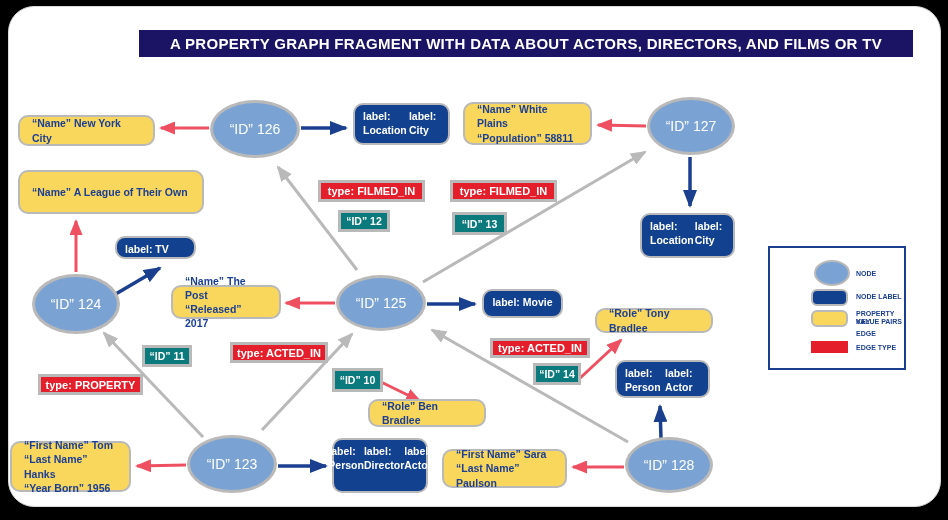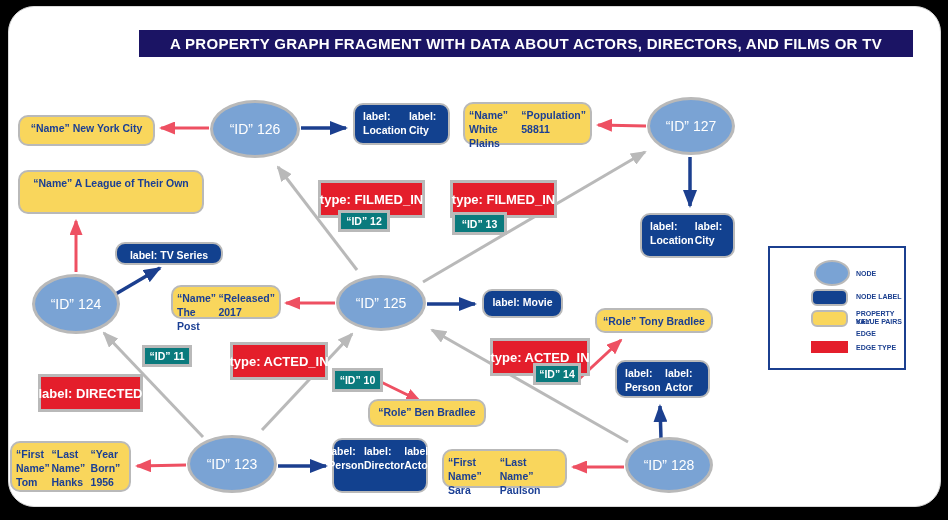--- a/index.html
+++ b/index.html
@@ -6,23 +6,23 @@
   body{width:948px;height:520px;position:relative;font-family:"Liberation Sans","DejaVu Sans",sans-serif;overflow:hidden;}
   .card{position:absolute;left:8px;top:6px;width:931px;height:499px;background:#fff;border-radius:26px;border:1px solid #d9d9d9;}
   .title-bar{position:absolute;left:139px;top:30px;width:774px;height:27px;background:#1b1464;color:#fff;
     font-size:15px;font-weight:bold;text-align:center;line-height:27px;letter-spacing:.3px;}
   svg.edges{position:absolute;left:0;top:0;width:948px;height:520px;pointer-events:none;}
   .node{position:absolute;border-radius:50%;background:#7aa3d4;border:3px solid #b9b9b9;color:#fff;
     display:flex;align-items:center;justify-content:center;font-weight:normal;font-size:14px;box-sizing:border-box;}
   .nlabel{position:absolute;background:#12418f;border:2.5px solid #b9b9b9;border-radius:10px;color:#fff;
     font-weight:bold;font-size:10.5px;line-height:1.35;padding:4px 8px;box-sizing:border-box;display:flex;flex-direction:row;justify-content:center;}
   .prop{position:absolute;background:#f9d65c;border:2.5px solid #b9b9b9;border-radius:10px;color:#1b3f94;
-    font-weight:bold;font-size:10.5px;line-height:1.35;padding:4px 4px;box-sizing:border-box;display:flex;flex-direction:row;justify-content:center;}
-  .etype{position:absolute;background:#e41e2b;border:3px solid #b9b9b9;color:#fff;font-weight:bold;font-size:13px;
-    display:flex;align-items:center;justify-content:center;box-sizing:border-box;white-space:nowrap;padding:16px 5px;}
+    font-weight:bold;font-size:10.5px;line-height:1.35;padding:4px 12px;box-sizing:border-box;display:flex;flex-direction:column;justify-content:center;}
+  .etype{position:absolute;background:#e41e2b;border:3px solid #b9b9b9;color:#fff;font-weight:bold;font-size:11px;
+    display:flex;align-items:center;justify-content:center;box-sizing:border-box;white-space:nowrap;padding:0 5px;}
   .eid{position:absolute;background:#0a7a7d;border:3px solid #b9b9b9;color:#fff;font-weight:bold;font-size:10.5px;
     display:flex;align-items:center;justify-content:center;box-sizing:border-box;white-space:nowrap;padding:8px 4px;}
   .legend{position:absolute;left:768px;top:246px;width:138px;height:124px;background:#fff;border:2px solid #1b3f8f;box-sizing:border-box;}
   .legend .lbl{position:absolute;color:#1b3f8f;font-weight:bold;font-size:7px;line-height:1.15;}
   .legend .ell{position:absolute;left:44px;top:12px;width:36px;height:26px;border-radius:50%;background:#7aa3d4;border:2px solid #b9b9b9;box-sizing:border-box;}
   .legend .nrect{position:absolute;left:41px;top:41px;width:37px;height:17px;background:#12418f;border:2px solid #b9b9b9;border-radius:6px;box-sizing:border-box;}
   .legend .yrect{position:absolute;left:41px;top:62px;width:37px;height:17px;background:#f9d65c;border:2px solid #b9b9b9;border-radius:6px;box-sizing:border-box;}
   .legend .rrect{position:absolute;left:41px;top:93px;width:37px;height:12px;background:#e41e2b;box-sizing:border-box;}
 </style>
 </head>
@@ -101,21 +101,21 @@
   </div>
 
 <div class="nlabel" style="left:353px;top:103px;width:97px;height:42px">
   <div>label: Location</div>
   <div>label: City</div>
 </div>
 <div class="nlabel" style="left:640px;top:213px;width:95px;height:45px">
   <div>label: Location</div>
   <div>label: City</div>
 </div>
-<div class="nlabel" style="left:115px;top:242px;width:108px;height:23px">
+<div class="nlabel" style="left:115px;top:236px;width:81px;height:23px">
   <div>label: TV Series</div>
 </div>
 <div class="nlabel" style="left:482px;top:289px;width:81px;height:29px">
   <div>label: Movie</div>
 </div>
 <div class="nlabel" style="left:332px;top:438px;width:96px;height:55px">
   <div>label: Person</div>
   <div>label: Director</div>
   <div>label: Actor</div>
 </div>
@@ -151,21 +151,21 @@
   <div>“Role” Ben Bradlee</div>
 </div>
 <div class="prop" style="left:595px;top:308px;width:118px;height:25px">
   <div>“Role” Tony Bradlee</div>
 </div>
 
 <div class="etype" style="left:318px;top:180px;width:107px;height:22px">type: FILMED_IN</div>
 <div class="etype" style="left:450px;top:180px;width:107px;height:22px">type: FILMED_IN</div>
 <div class="etype" style="left:230px;top:342px;width:98px;height:21px">type: ACTED_IN</div>
 <div class="etype" style="left:490px;top:338px;width:100px;height:20px">type: ACTED_IN</div>
-<div class="etype" style="left:38px;top:374px;width:105px;height:21px">label: DIRECTED</div>
+<div class="etype" style="left:38px;top:374px;width:105px;height:21px">type: PROPERTY</div>
 
 <div class="eid" style="left:338px;top:210px;width:52px;height:22px">“ID” 12</div>
 <div class="eid" style="left:452px;top:212px;width:55px;height:23px">“ID” 13</div>
 <div class="eid" style="left:142px;top:345px;width:50px;height:22px">“ID” 11</div>
 <div class="eid" style="left:332px;top:368px;width:51px;height:24px">“ID” 10</div>
 <div class="eid" style="left:533px;top:363px;width:48px;height:22px">“ID” 14</div>
 
 <div class="legend">
   <div class="ell"></div>
   <div class="lbl" style="left:86px;top:22px">NODE</div>

